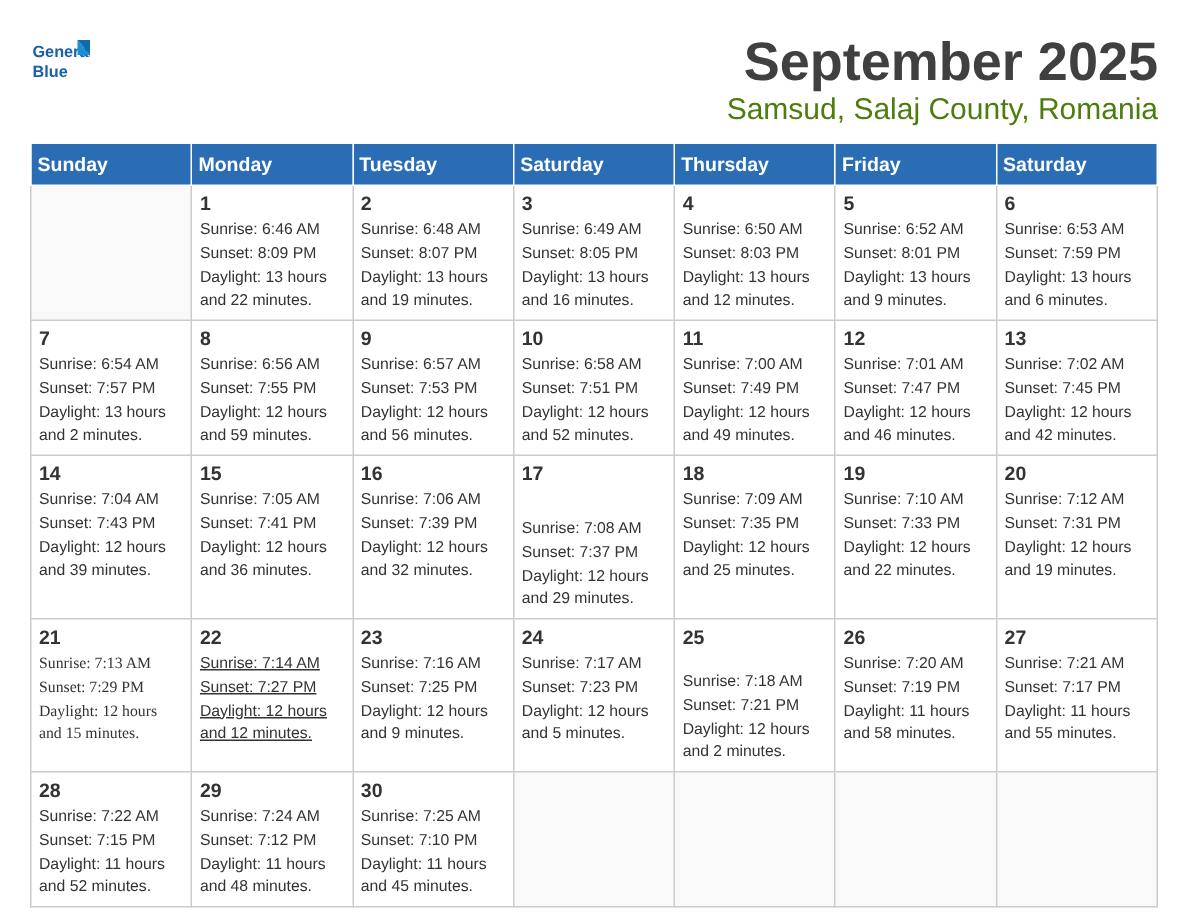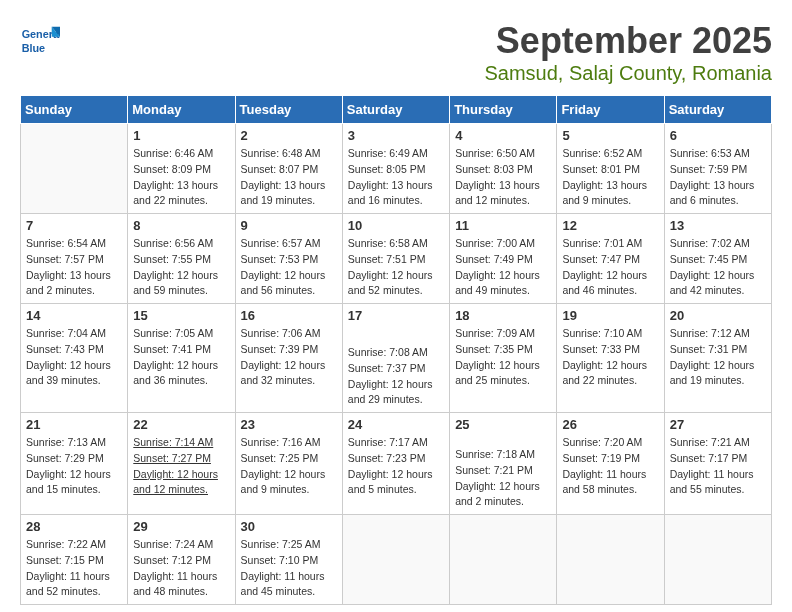--- a/index.html
+++ b/index.html
@@ -253,21 +253,21 @@
           <span class="day-number">20</span>
           <div class="day-info" style="white-space: pre-line;">Sunrise: 7:12 AM
 Sunset: 7:31 PM
 Daylight: 12 hours
 and 19 minutes.</div>
         </td>
       </tr>
       <tr>
         <td>
           <span class="day-number">21</span>
-          <div class="day-info" style="white-space: pre-line;">Sunrise: 7:13 AM
+          <div class="day-info" style="white-space: pre-line; font-family: Liberation Serif, serif;">Sunrise: 7:13 AM
 Sunset: 7:29 PM
 Daylight: 12 hours
 and 15 minutes.</div>
         </td>
         <td>
           <span class="day-number">22</span>
           <div class="day-info" style="white-space: pre-line; text-decoration: underline;">Sunrise: 7:14 AM
 Sunset: 7:27 PM
 Daylight: 12 hours
 and 12 minutes.</div>

